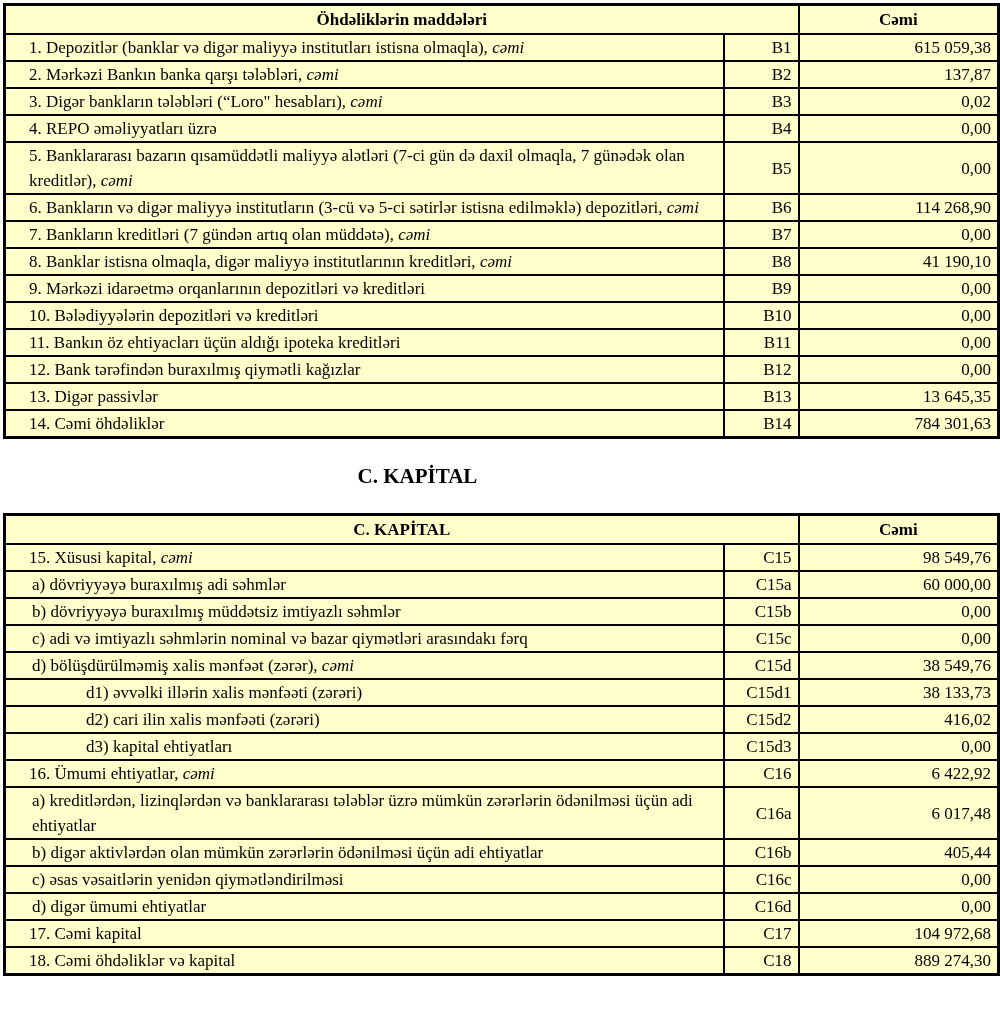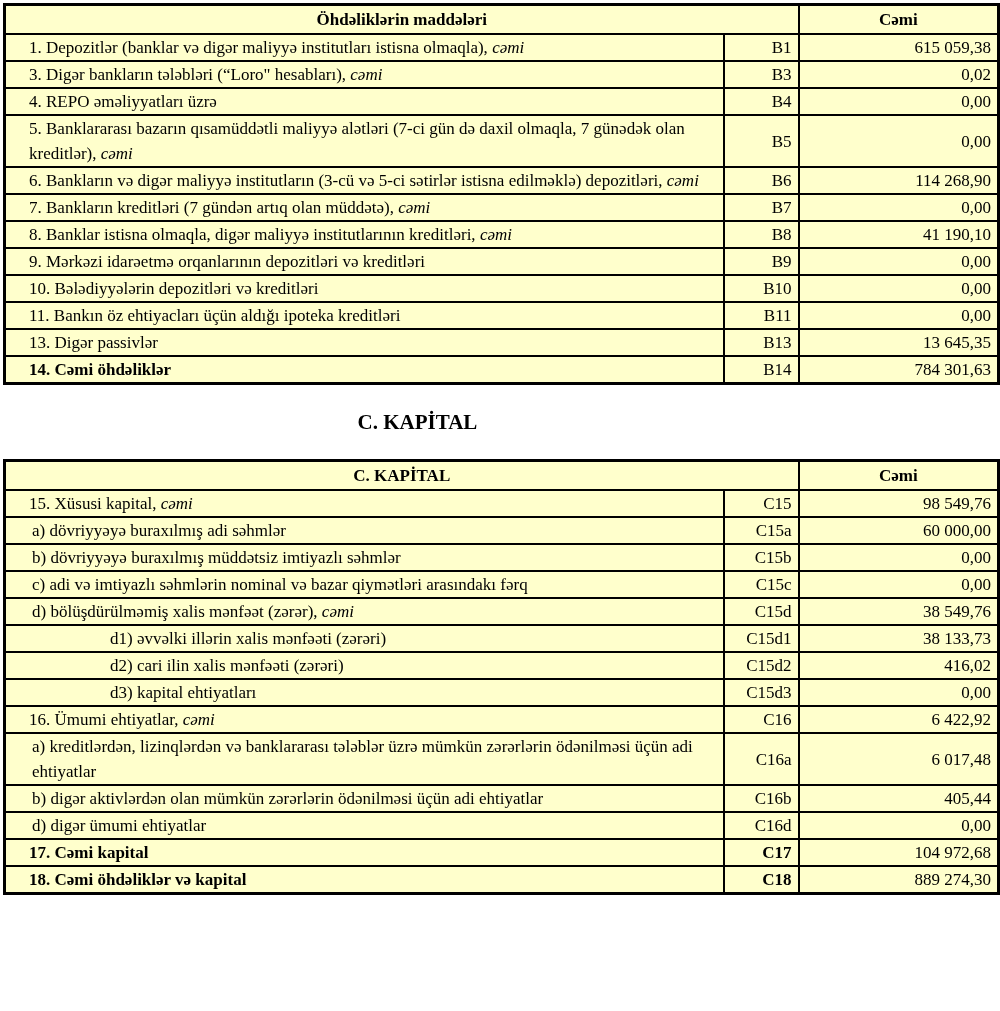--- a/index.html
+++ b/index.html
@@ -40,22 +40,22 @@
   table.fin thead th {
     font-weight: bold;
     text-align: center;
     padding: 1px 6px;
   }
   td.label { text-align: left; padding-left: 8px; }
   td.code  { text-align: right; }
   td.value { text-align: right; padding-right: 7px; }
   td.label.ind0 { padding-left: 23px; }
   td.label.ind1 { padding-left: 26px; }
-  td.label.ind2 { padding-left: 104px; }
-  .bold { font-weight: bold; }
+  td.label.ind2 { padding-left: 80px; }
+  .bold { font-weight: normal; }
   td.label i { font-style: italic; }
   .section-title {
     text-align: center;
     font-size: 21px;
     font-weight: bold;
     margin: 0;
     padding: 25px 0 24px 0;
     background: #ffffff;
   }
 </style>
@@ -76,20 +76,25 @@
         <th>Cəmi</th>
       </tr>
     </thead>
     <tbody id="t1-body">
         <tr>
           <td class="label ind0"><span>1. Depozitlər (banklar və digər maliyyə institutları istisna olmaqla), </span><i>cəmi</i></td>
           <td class="code">B1</td>
           <td class="value">615 059,38</td>
         </tr>
         <tr>
+          <td class="label ind0"><span>2. Mərkəzi Bankın banka qarşı tələbləri, </span><i>cəmi</i></td>
+          <td class="code">B2</td>
+          <td class="value">137,87</td>
+        </tr>
+        <tr>
           <td class="label ind0"><span>3. Digər bankların tələbləri (“Loro" hesabları), </span><i>cəmi</i></td>
           <td class="code">B3</td>
           <td class="value">0,02</td>
         </tr>
         <tr>
           <td class="label ind0"><span>4. REPO əməliyyatları  üzrə</span></td>
           <td class="code">B4</td>
           <td class="value">0,00</td>
         </tr>
         <tr>
@@ -118,20 +123,25 @@
           <td class="value">0,00</td>
         </tr>
         <tr>
           <td class="label ind0"><span>10. Bələdiyyələrin depozitləri və kreditləri</span></td>
           <td class="code">B10</td>
           <td class="value">0,00</td>
         </tr>
         <tr>
           <td class="label ind0"><span>11. Bankın öz ehtiyacları üçün aldığı ipoteka kreditləri</span></td>
           <td class="code">B11</td>
+          <td class="value">0,00</td>
+        </tr>
+        <tr>
+          <td class="label ind0"><span>12. Bank tərəfindən buraxılmış qiymətli kağızlar</span></td>
+          <td class="code">B12</td>
           <td class="value">0,00</td>
         </tr>
         <tr>
           <td class="label ind0"><span>13. Digər passivlər</span></td>
           <td class="code">B13</td>
           <td class="value">13 645,35</td>
         </tr>
         <tr>
           <td class="label ind0 bold"><span>14. Cəmi öhdəliklər</span></td>
           <td class="code">B14</td>
@@ -204,20 +214,25 @@
           <td class="label ind1"><span>a) kreditlərdən, lizinqlərdən və banklararası  tələblər üzrə mümkün zərərlərin ödənilməsi üçün adi ehtiyatlar</span></td>
           <td class="code">C16a</td>
           <td class="value">6 017,48</td>
         </tr>
         <tr>
           <td class="label ind1"><span>b) digər aktivlərdən olan mümkün zərərlərin ödənilməsi üçün adi ehtiyatlar</span></td>
           <td class="code">C16b</td>
           <td class="value">405,44</td>
         </tr>
         <tr>
+          <td class="label ind1"><span>c) əsas vəsaitlərin yenidən qiymətləndirilməsi</span></td>
+          <td class="code">C16c</td>
+          <td class="value">0,00</td>
+        </tr>
+        <tr>
           <td class="label ind1"><span>d) digər ümumi ehtiyatlar</span></td>
           <td class="code">C16d</td>
           <td class="value">0,00</td>
         </tr>
         <tr>
           <td class="label ind0 bold"><span>17. Cəmi kapital</span></td>
           <td class="code bold">C17</td>
           <td class="value">104 972,68</td>
         </tr>
         <tr>

